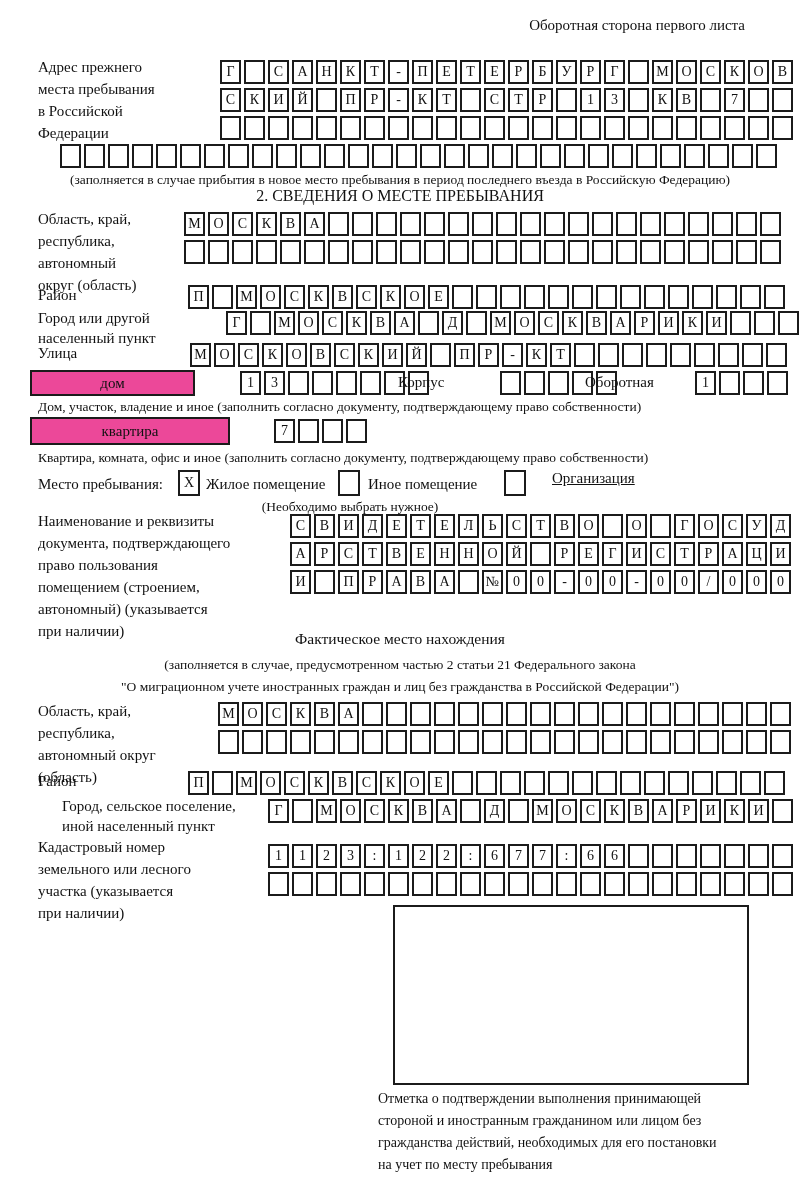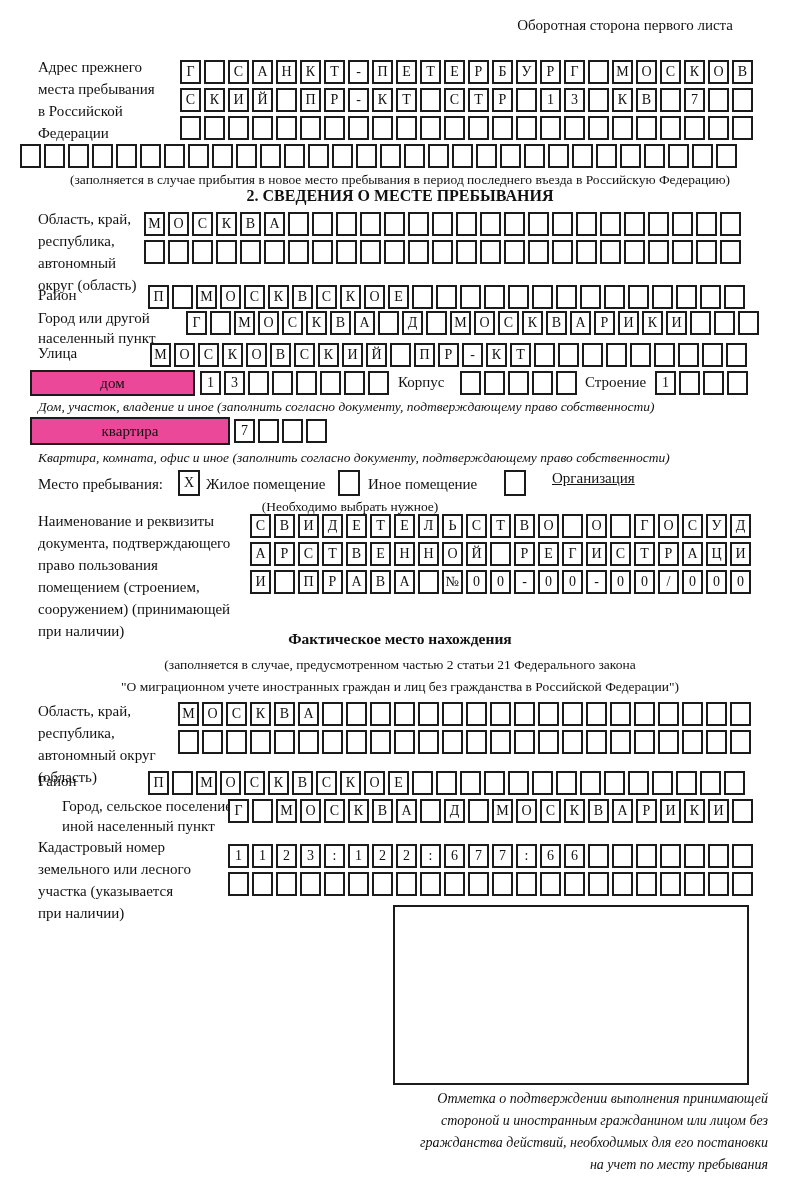--- a/index.html
+++ b/index.html
@@ -3,46 +3,46 @@
 <meta charset="utf-8">
 <style>
   html,body{margin:0;padding:0;background:#fff;}
   .page{
     position:relative;width:800px;height:1180px;background:#ffffff;
     font-family:"Liberation Serif","DejaVu Serif",serif;color:#111;overflow:hidden;
   }
   .lbl{position:absolute;font-size:15px;line-height:22px;white-space:nowrap;}
   .lbl-tight div{line-height:20px;}
   .note{position:absolute;font-size:13.5px;line-height:22px;text-align:center;white-space:nowrap;}
-  .note-left{position:absolute;font-size:13.5px;white-space:nowrap;font-style:italic;}
-  .sec-title{position:absolute;font-size:16px;font-weight:bold;text-align:center;width:760px;left:20px;white-space:nowrap;}
-  .cells{position:absolute;white-space:nowrap;font-size:0;}
+  .note-left{position:absolute;font-size:13.5px;white-space:nowrap;}
+  .sec-title{position:absolute;font-size:16px;font-weight:normal;text-align:center;width:760px;left:20px;white-space:nowrap;}
+  .cells{position:absolute;white-space:nowrap;font-size:0;margin-left:40px;}
   .cell{
     display:inline-block;box-sizing:content-box;width:17px;height:20px;
     border:2px solid #1b1b1b;margin-right:3px;background:#fff;
     font-size:14px;line-height:20px;text-align:center;vertical-align:top;
     font-family:"Liberation Serif","DejaVu Serif",serif;
   }
   .namedbox{
     position:absolute;border:2px solid #1b1b1b;background:#ec4899;
     font-size:15px;display:flex;align-items:center;justify-content:center;
   }
   .cbox{
     position:absolute;box-sizing:content-box;width:18px;height:22px;border:2px solid #1b1b1b;
     background:#fff;font-size:14px;line-height:22px;text-align:center;
   }
   .stamp{position:absolute;border:2px solid #1b1b1b;background:#fff;}
-  .caption{position:absolute;font-size:14px;line-height:22px;text-align:right;font-style:italic;}
+  .caption{position:absolute;font-size:14px;line-height:22px;text-align:left;}
 </style>
 </head>
 <body>
 
 <div class="page">
 
-  <div class="lbl" style="top:14px;right:67px;margin-left:35px;">Оборотная сторона первого листа</div>
+  <div class="lbl" style="top:14px;right:55px;margin-left:35px;">Оборотная сторона первого листа</div>
 
   <div class="lbl" style="left:38px;top:56px;">
     <div>Адрес прежнего</div>
     <div>места пребывания</div>
     <div>в Российской</div>
     <div>Федерации</div>
   </div>
   <div class="cells" style="left:180px;top:60px;"><span class="cell">Г</span><span class="cell"></span><span class="cell">С</span><span class="cell">А</span><span class="cell">Н</span><span class="cell">К</span><span class="cell">Т</span><span class="cell">-</span><span class="cell">П</span><span class="cell">Е</span><span class="cell">Т</span><span class="cell">Е</span><span class="cell">Р</span><span class="cell">Б</span><span class="cell">У</span><span class="cell">Р</span><span class="cell">Г</span><span class="cell"></span><span class="cell">М</span><span class="cell">О</span><span class="cell">С</span><span class="cell">К</span><span class="cell">О</span><span class="cell">В</span></div>
   <div class="cells" style="left:180px;top:88px;"><span class="cell">С</span><span class="cell">К</span><span class="cell">И</span><span class="cell">Й</span><span class="cell"></span><span class="cell">П</span><span class="cell">Р</span><span class="cell">-</span><span class="cell">К</span><span class="cell">Т</span><span class="cell"></span><span class="cell">С</span><span class="cell">Т</span><span class="cell">Р</span><span class="cell"></span><span class="cell">1</span><span class="cell">3</span><span class="cell"></span><span class="cell">К</span><span class="cell">В</span><span class="cell"></span><span class="cell">7</span><span class="cell"></span><span class="cell"></span></div>
   <div class="cells" style="left:180px;top:116px;"><span class="cell"></span><span class="cell"></span><span class="cell"></span><span class="cell"></span><span class="cell"></span><span class="cell"></span><span class="cell"></span><span class="cell"></span><span class="cell"></span><span class="cell"></span><span class="cell"></span><span class="cell"></span><span class="cell"></span><span class="cell"></span><span class="cell"></span><span class="cell"></span><span class="cell"></span><span class="cell"></span><span class="cell"></span><span class="cell"></span><span class="cell"></span><span class="cell"></span><span class="cell"></span><span class="cell"></span></div>
@@ -69,21 +69,21 @@
   </div>
   <div class="cells" style="left:186px;top:311px;"><span class="cell">Г</span><span class="cell"></span><span class="cell">М</span><span class="cell">О</span><span class="cell">С</span><span class="cell">К</span><span class="cell">В</span><span class="cell">А</span><span class="cell"></span><span class="cell">Д</span><span class="cell"></span><span class="cell">М</span><span class="cell">О</span><span class="cell">С</span><span class="cell">К</span><span class="cell">В</span><span class="cell">А</span><span class="cell">Р</span><span class="cell">И</span><span class="cell">К</span><span class="cell">И</span><span class="cell"></span><span class="cell"></span><span class="cell"></span></div>
 
   <div class="lbl" style="left:38px;top:342px;">Улица</div>
   <div class="cells" style="left:150px;top:343px;"><span class="cell">М</span><span class="cell">О</span><span class="cell">С</span><span class="cell">К</span><span class="cell">О</span><span class="cell">В</span><span class="cell">С</span><span class="cell">К</span><span class="cell">И</span><span class="cell">Й</span><span class="cell"></span><span class="cell">П</span><span class="cell">Р</span><span class="cell">-</span><span class="cell">К</span><span class="cell">Т</span><span class="cell"></span><span class="cell"></span><span class="cell"></span><span class="cell"></span><span class="cell"></span><span class="cell"></span><span class="cell"></span><span class="cell"></span><span class="cell"></span></div>
 
   <div class="namedbox" style="left:30px;top:370px;width:161px;height:22px;">дом</div>
   <div class="cells" style="left:200px;top:371px;"><span class="cell">1</span><span class="cell">3</span><span class="cell"></span><span class="cell"></span><span class="cell"></span><span class="cell"></span><span class="cell"></span><span class="cell"></span></div>
   <div class="lbl" style="left:398px;top:371px;">Корпус</div>
   <div class="cells" style="left:460px;top:371px;"><span class="cell"></span><span class="cell"></span><span class="cell"></span><span class="cell"></span><span class="cell"></span></div>
-  <div class="lbl" style="left:585px;top:371px;">Строение</div>
+  <div class="lbl" style="left:585px;top:371px;">Оборотная</div>
   <div class="cells" style="left:655px;top:371px;"><span class="cell">1</span><span class="cell"></span><span class="cell"></span><span class="cell"></span></div>
   <div class="note-left" style="left:38px;top:399px;">Дом, участок, владение и иное (заполнить согласно документу, подтверждающему право собственности)</div>
 
   <div class="namedbox" style="left:30px;top:417px;width:196px;height:24px;">квартира</div>
   <div class="cells" style="left:234px;top:419px;"><span class="cell">7</span><span class="cell"></span><span class="cell"></span><span class="cell"></span></div>
   <div class="note-left" style="left:38px;top:450px;">Квартира, комната, офис и иное (заполнить согласно документу, подтверждающему право собственности)</div>
 
   <div class="lbl" style="left:38px;top:473px;">Место пребывания:</div>
   <div class="cbox" style="left:178px;top:470px;">X</div>
   <div class="lbl" style="left:206px;top:473px;">Жилое помещение</div>
@@ -91,21 +91,21 @@
   <div class="lbl" style="left:368px;top:473px;">Иное помещение</div>
   <div class="cbox" style="left:504px;top:470px;"></div>
   <div class="lbl" style="left:552px;top:467px;text-decoration:underline;">Организация</div>
   <div class="note" style="left:20px;top:496px;width:660px;">(Необходимо выбрать нужное)</div>
 
   <div class="lbl" style="left:38px;top:510px;">
     <div>Наименование и реквизиты</div>
     <div>документа, подтверждающего</div>
     <div>право пользования</div>
     <div>помещением (строением,</div>
-    <div>сооружением) (принимающей</div>
+    <div>автономный) (указывается</div>
     <div>при наличии)</div>
   </div>
   <div class="cells" style="left:250px;top:514px;"><span class="cell">С</span><span class="cell">В</span><span class="cell">И</span><span class="cell">Д</span><span class="cell">Е</span><span class="cell">Т</span><span class="cell">Е</span><span class="cell">Л</span><span class="cell">Ь</span><span class="cell">С</span><span class="cell">Т</span><span class="cell">В</span><span class="cell">О</span><span class="cell"></span><span class="cell">О</span><span class="cell"></span><span class="cell">Г</span><span class="cell">О</span><span class="cell">С</span><span class="cell">У</span><span class="cell">Д</span></div>
   <div class="cells" style="left:250px;top:542px;"><span class="cell">А</span><span class="cell">Р</span><span class="cell">С</span><span class="cell">Т</span><span class="cell">В</span><span class="cell">Е</span><span class="cell">Н</span><span class="cell">Н</span><span class="cell">О</span><span class="cell">Й</span><span class="cell"></span><span class="cell">Р</span><span class="cell">Е</span><span class="cell">Г</span><span class="cell">И</span><span class="cell">С</span><span class="cell">Т</span><span class="cell">Р</span><span class="cell">А</span><span class="cell">Ц</span><span class="cell">И</span></div>
   <div class="cells" style="left:250px;top:570px;"><span class="cell">И</span><span class="cell"></span><span class="cell">П</span><span class="cell">Р</span><span class="cell">А</span><span class="cell">В</span><span class="cell">А</span><span class="cell"></span><span class="cell">№</span><span class="cell">0</span><span class="cell">0</span><span class="cell">-</span><span class="cell">0</span><span class="cell">0</span><span class="cell">-</span><span class="cell">0</span><span class="cell">0</span><span class="cell">/</span><span class="cell">0</span><span class="cell">0</span><span class="cell">0</span></div>
 
   <div class="sec-title" style="top:630px;font-size:15.5px;">Фактическое место нахождения</div>
   <div class="note" style="left:20px;top:654px;width:760px;">(заполняется в случае, предусмотренном частью 2 статьи 21 Федерального закона</div>
   <div class="note" style="left:20px;top:676px;width:760px;">"О миграционном учете иностранных граждан и лиц без гражданства в Российской Федерации")</div>
 

